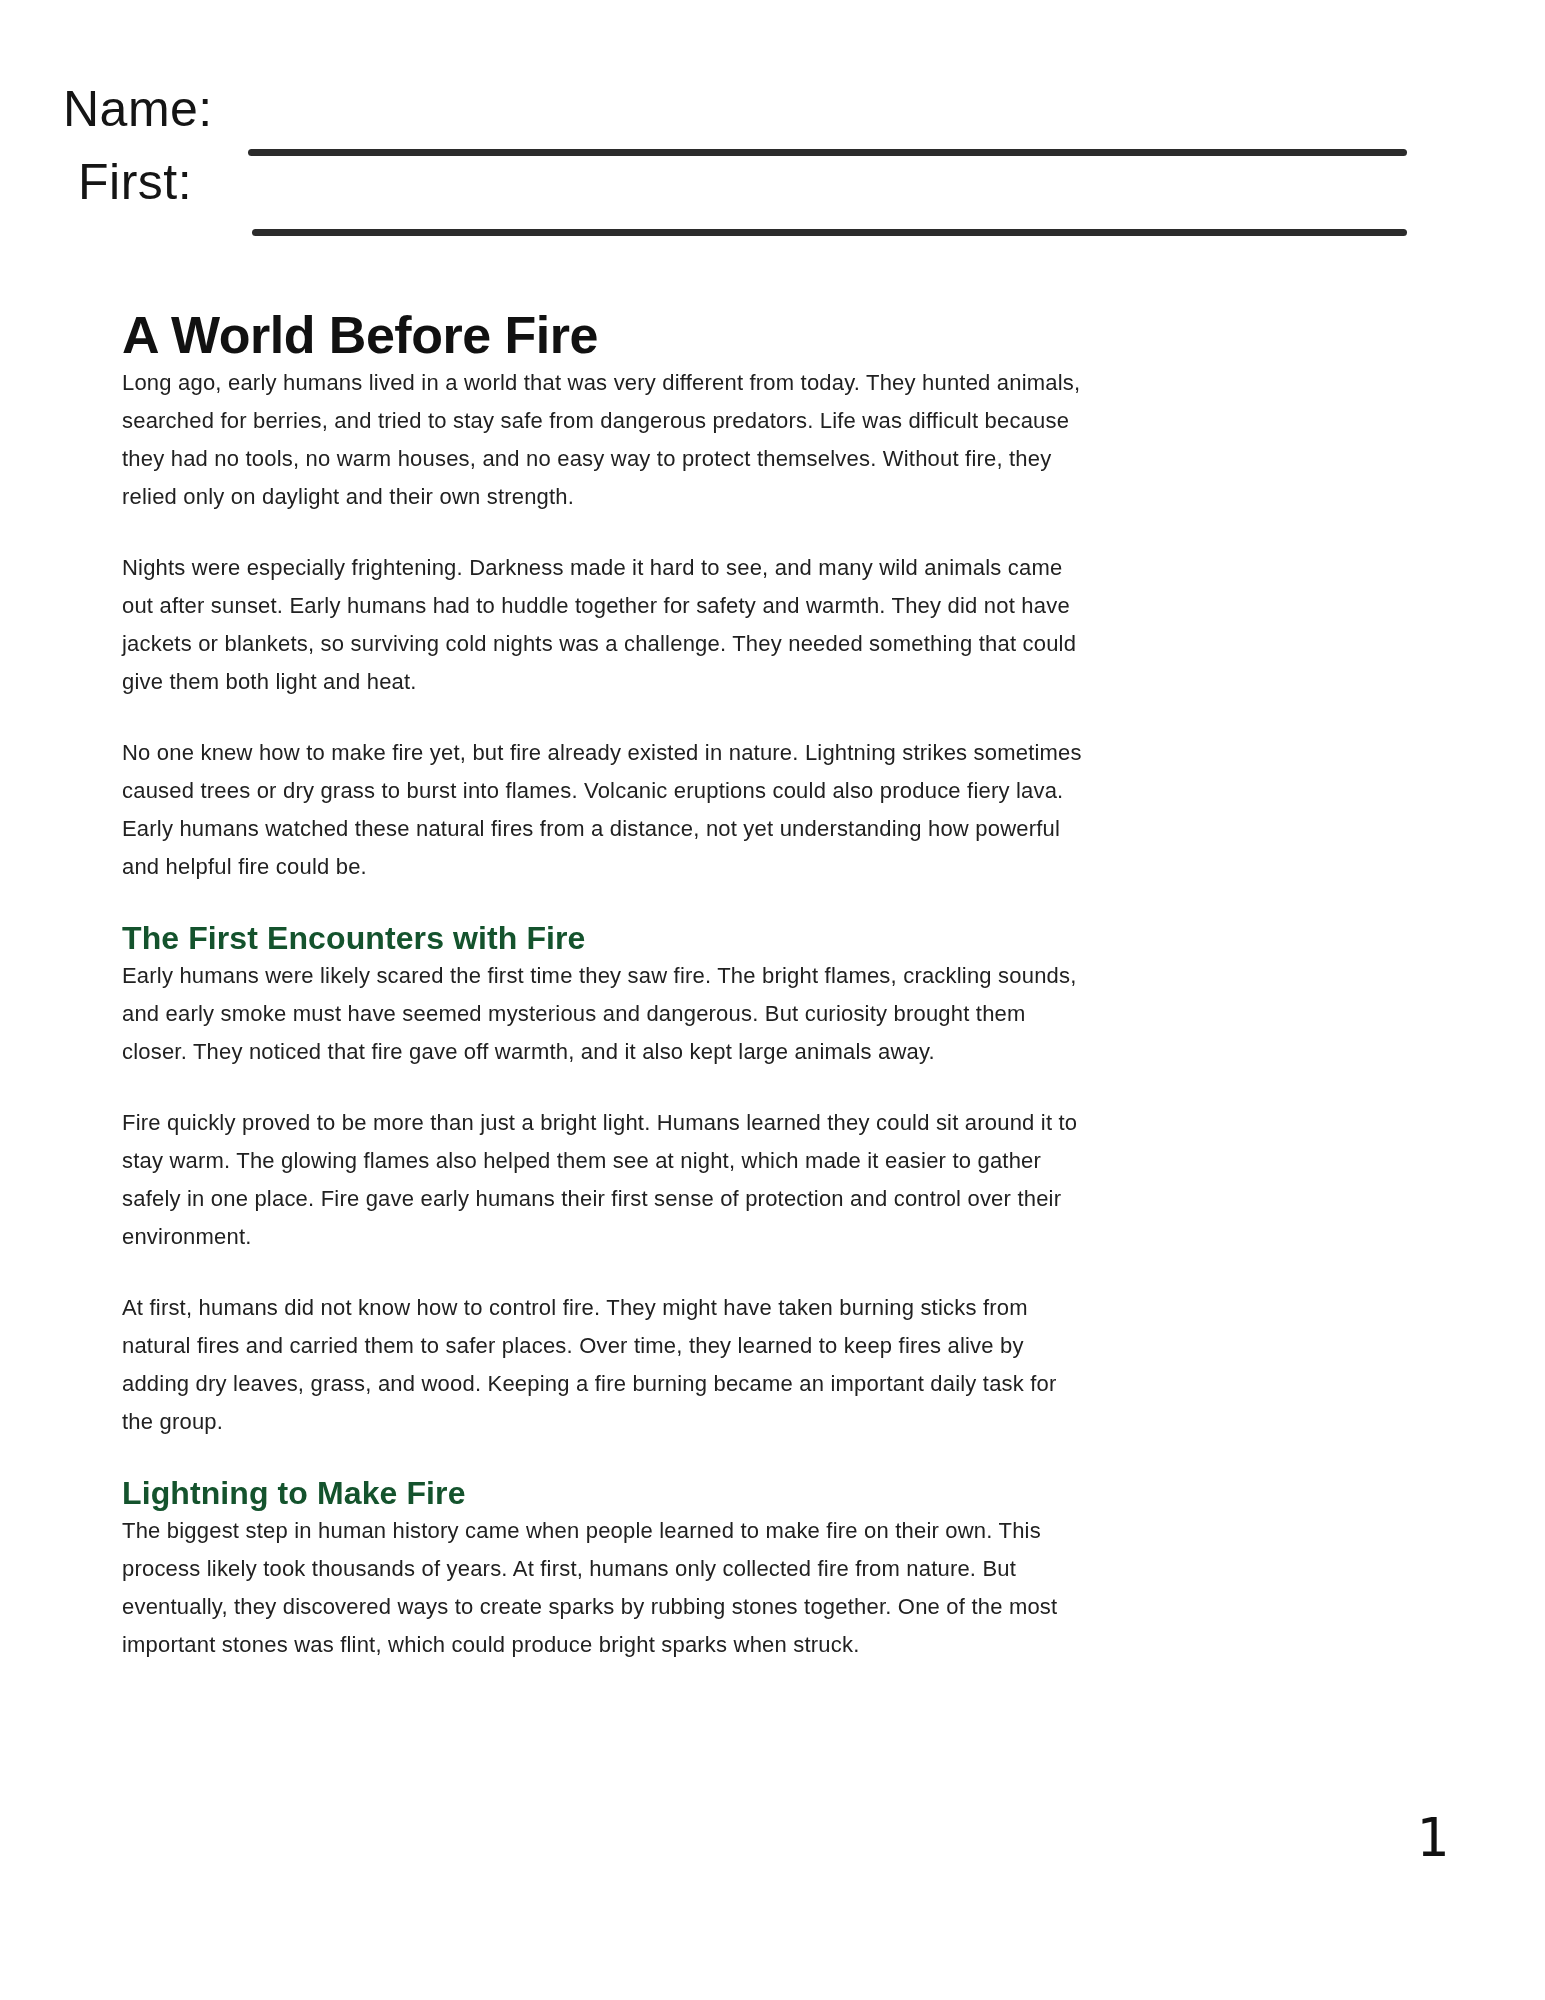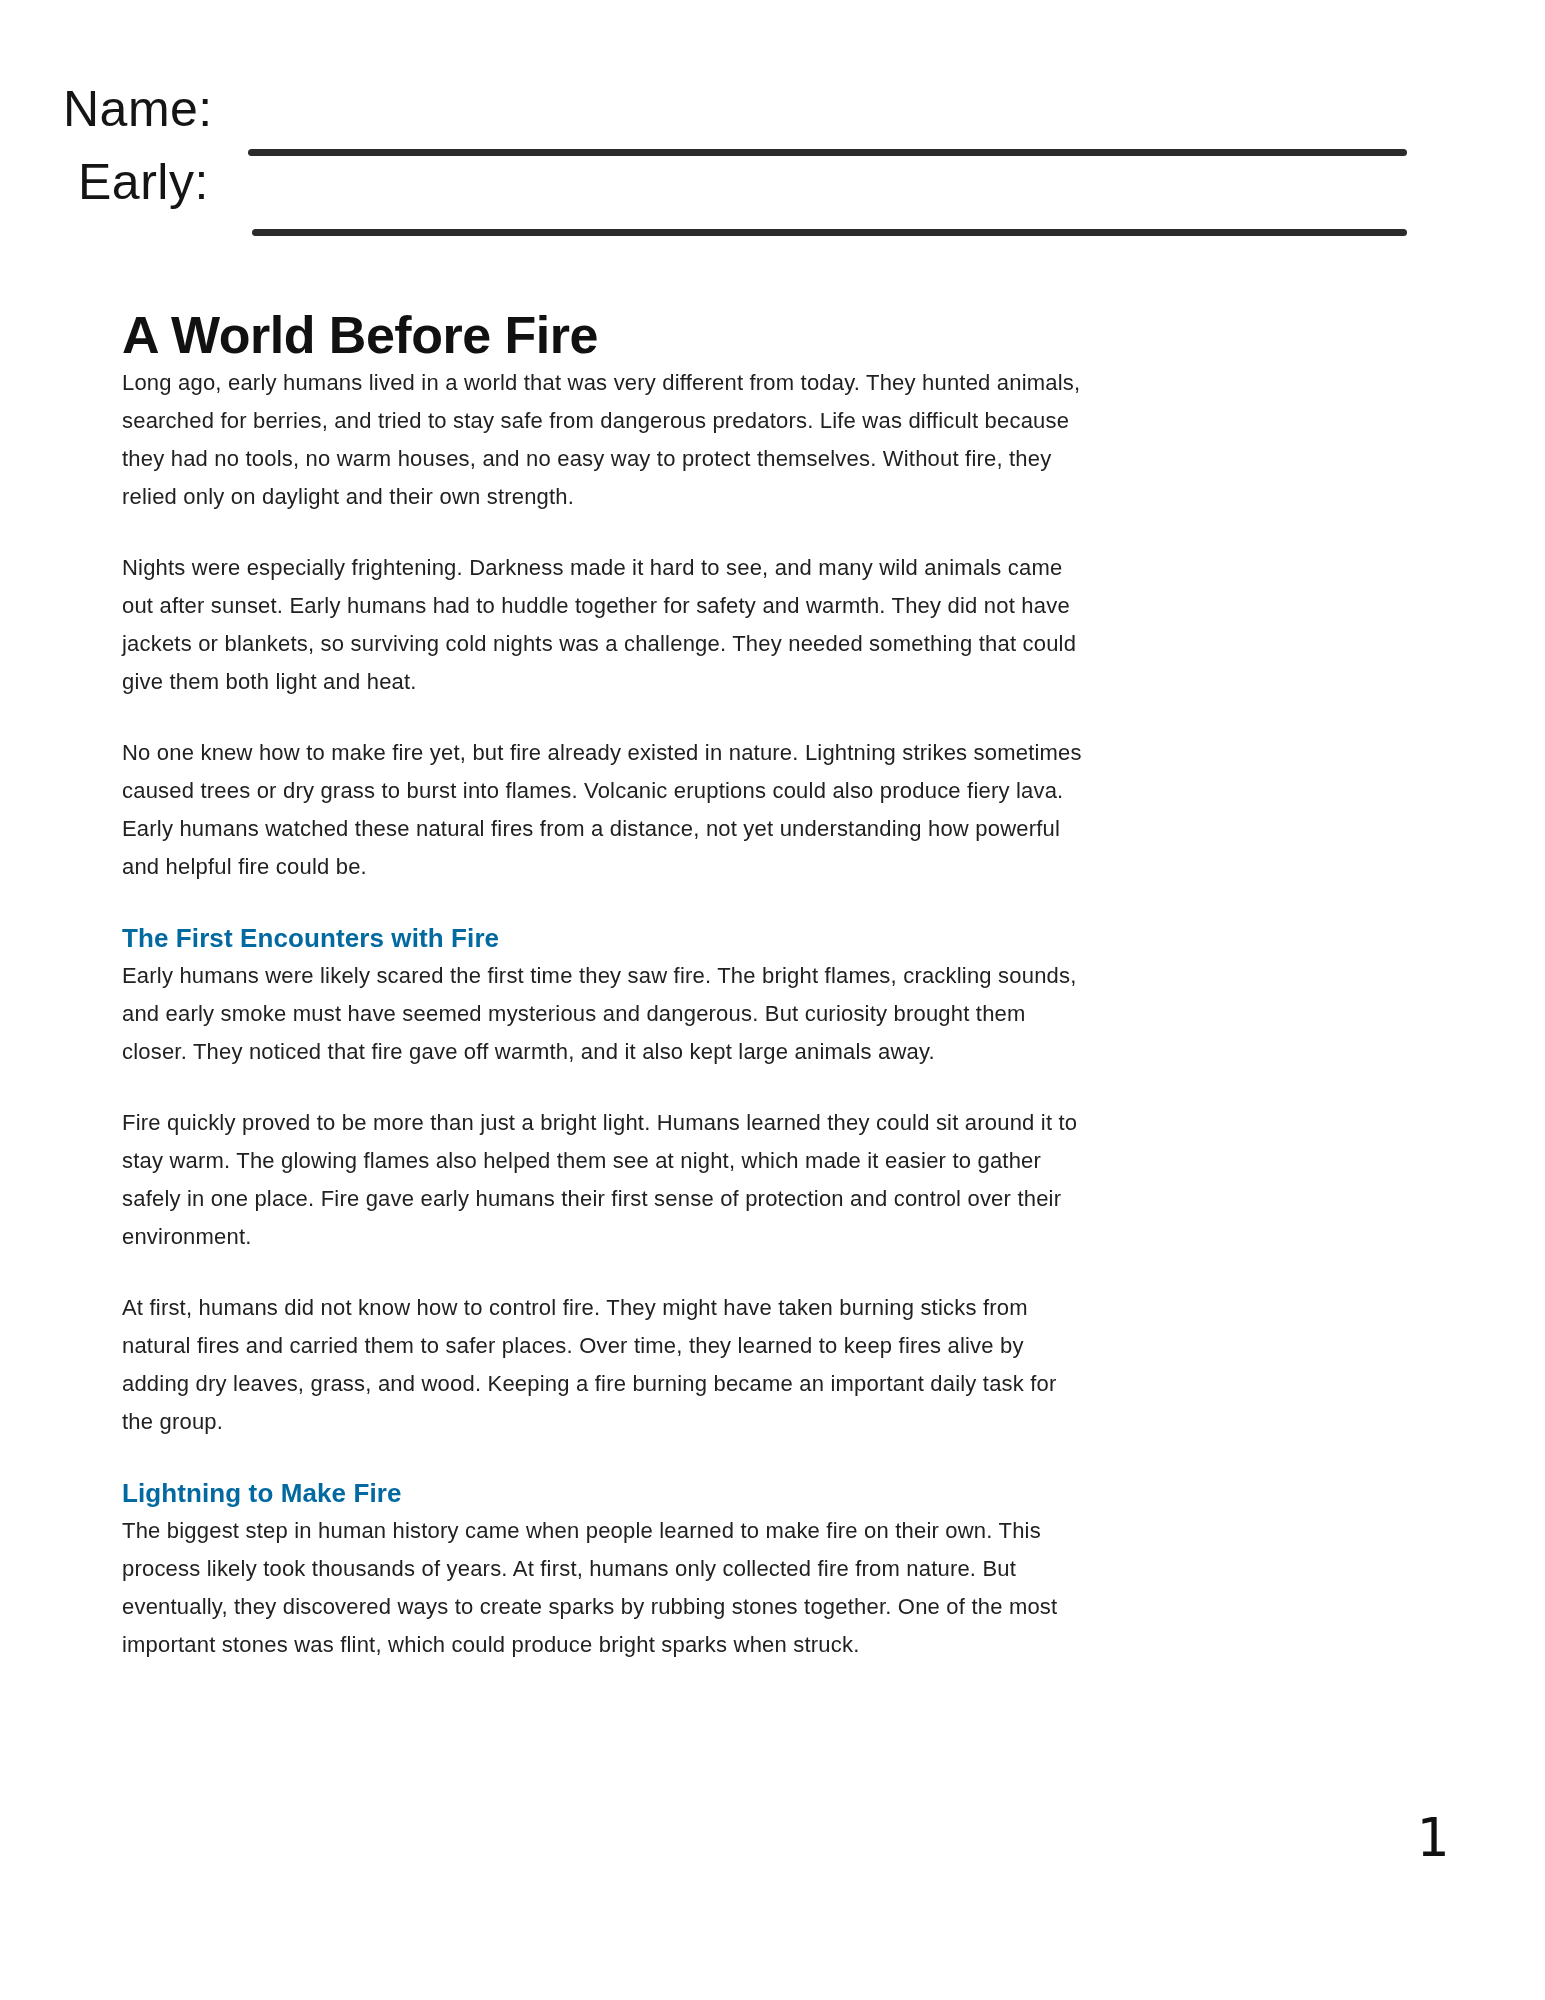--- a/index.html
+++ b/index.html
@@ -44,45 +44,45 @@
     color: #111111;
   }
   .content p {
     font-size: 22px;
     line-height: 38px;
     letter-spacing: 0.2px;
     color: #212121;
     margin-bottom: 33px;
   }
   .content h2 {
-    font-size: 26px;
+    font-size: 32px;
     line-height: 38px;
     font-weight: 700;
-    color: #0369a1;
+    color: #14532d;
     letter-spacing: 0.1px;
   }
   .page-num {
     position: absolute;
     left: 1416px;
     top: 1810px;
     font-family: "DejaVu Sans Mono", monospace;
     font-size: 54px;
     line-height: 56px;
     color: #111111;
   }
 </style>
 </head>
 <body>
 
 <div class="page">
 
   <span class="field-label name-label">Name:</span>
   <div class="fill-line name-line"></div>
 
-  <span class="field-label date-label">Early:</span>
+  <span class="field-label date-label">First:</span>
   <div class="fill-line date-line"></div>
 
   <div class="content">
     <h1 class="doc-title">A World Before Fire</h1>
 
     <p>Long ago, early humans lived in a world that was very different from today. They hunted animals, searched for berries, and tried to stay safe from dangerous predators. Life was difficult because they had no tools, no warm houses, and no easy way to protect themselves. Without fire, they relied only on daylight and their own strength.</p>
     <p>Nights were especially frightening. Darkness made it hard to see, and many wild animals came out after sunset. Early humans had to huddle together for safety and warmth. They did not have jackets or blankets, so surviving cold nights was a challenge. They needed something that could give them both light and heat.</p>
     <p>No one knew how to make fire yet, but fire already existed in nature. Lightning strikes sometimes caused trees or dry grass to burst into flames. Volcanic eruptions could also produce fiery lava. Early humans watched these natural fires from a distance, not yet understanding how powerful and helpful fire could be.</p>
 
     <h2>The First Encounters with Fire</h2>

